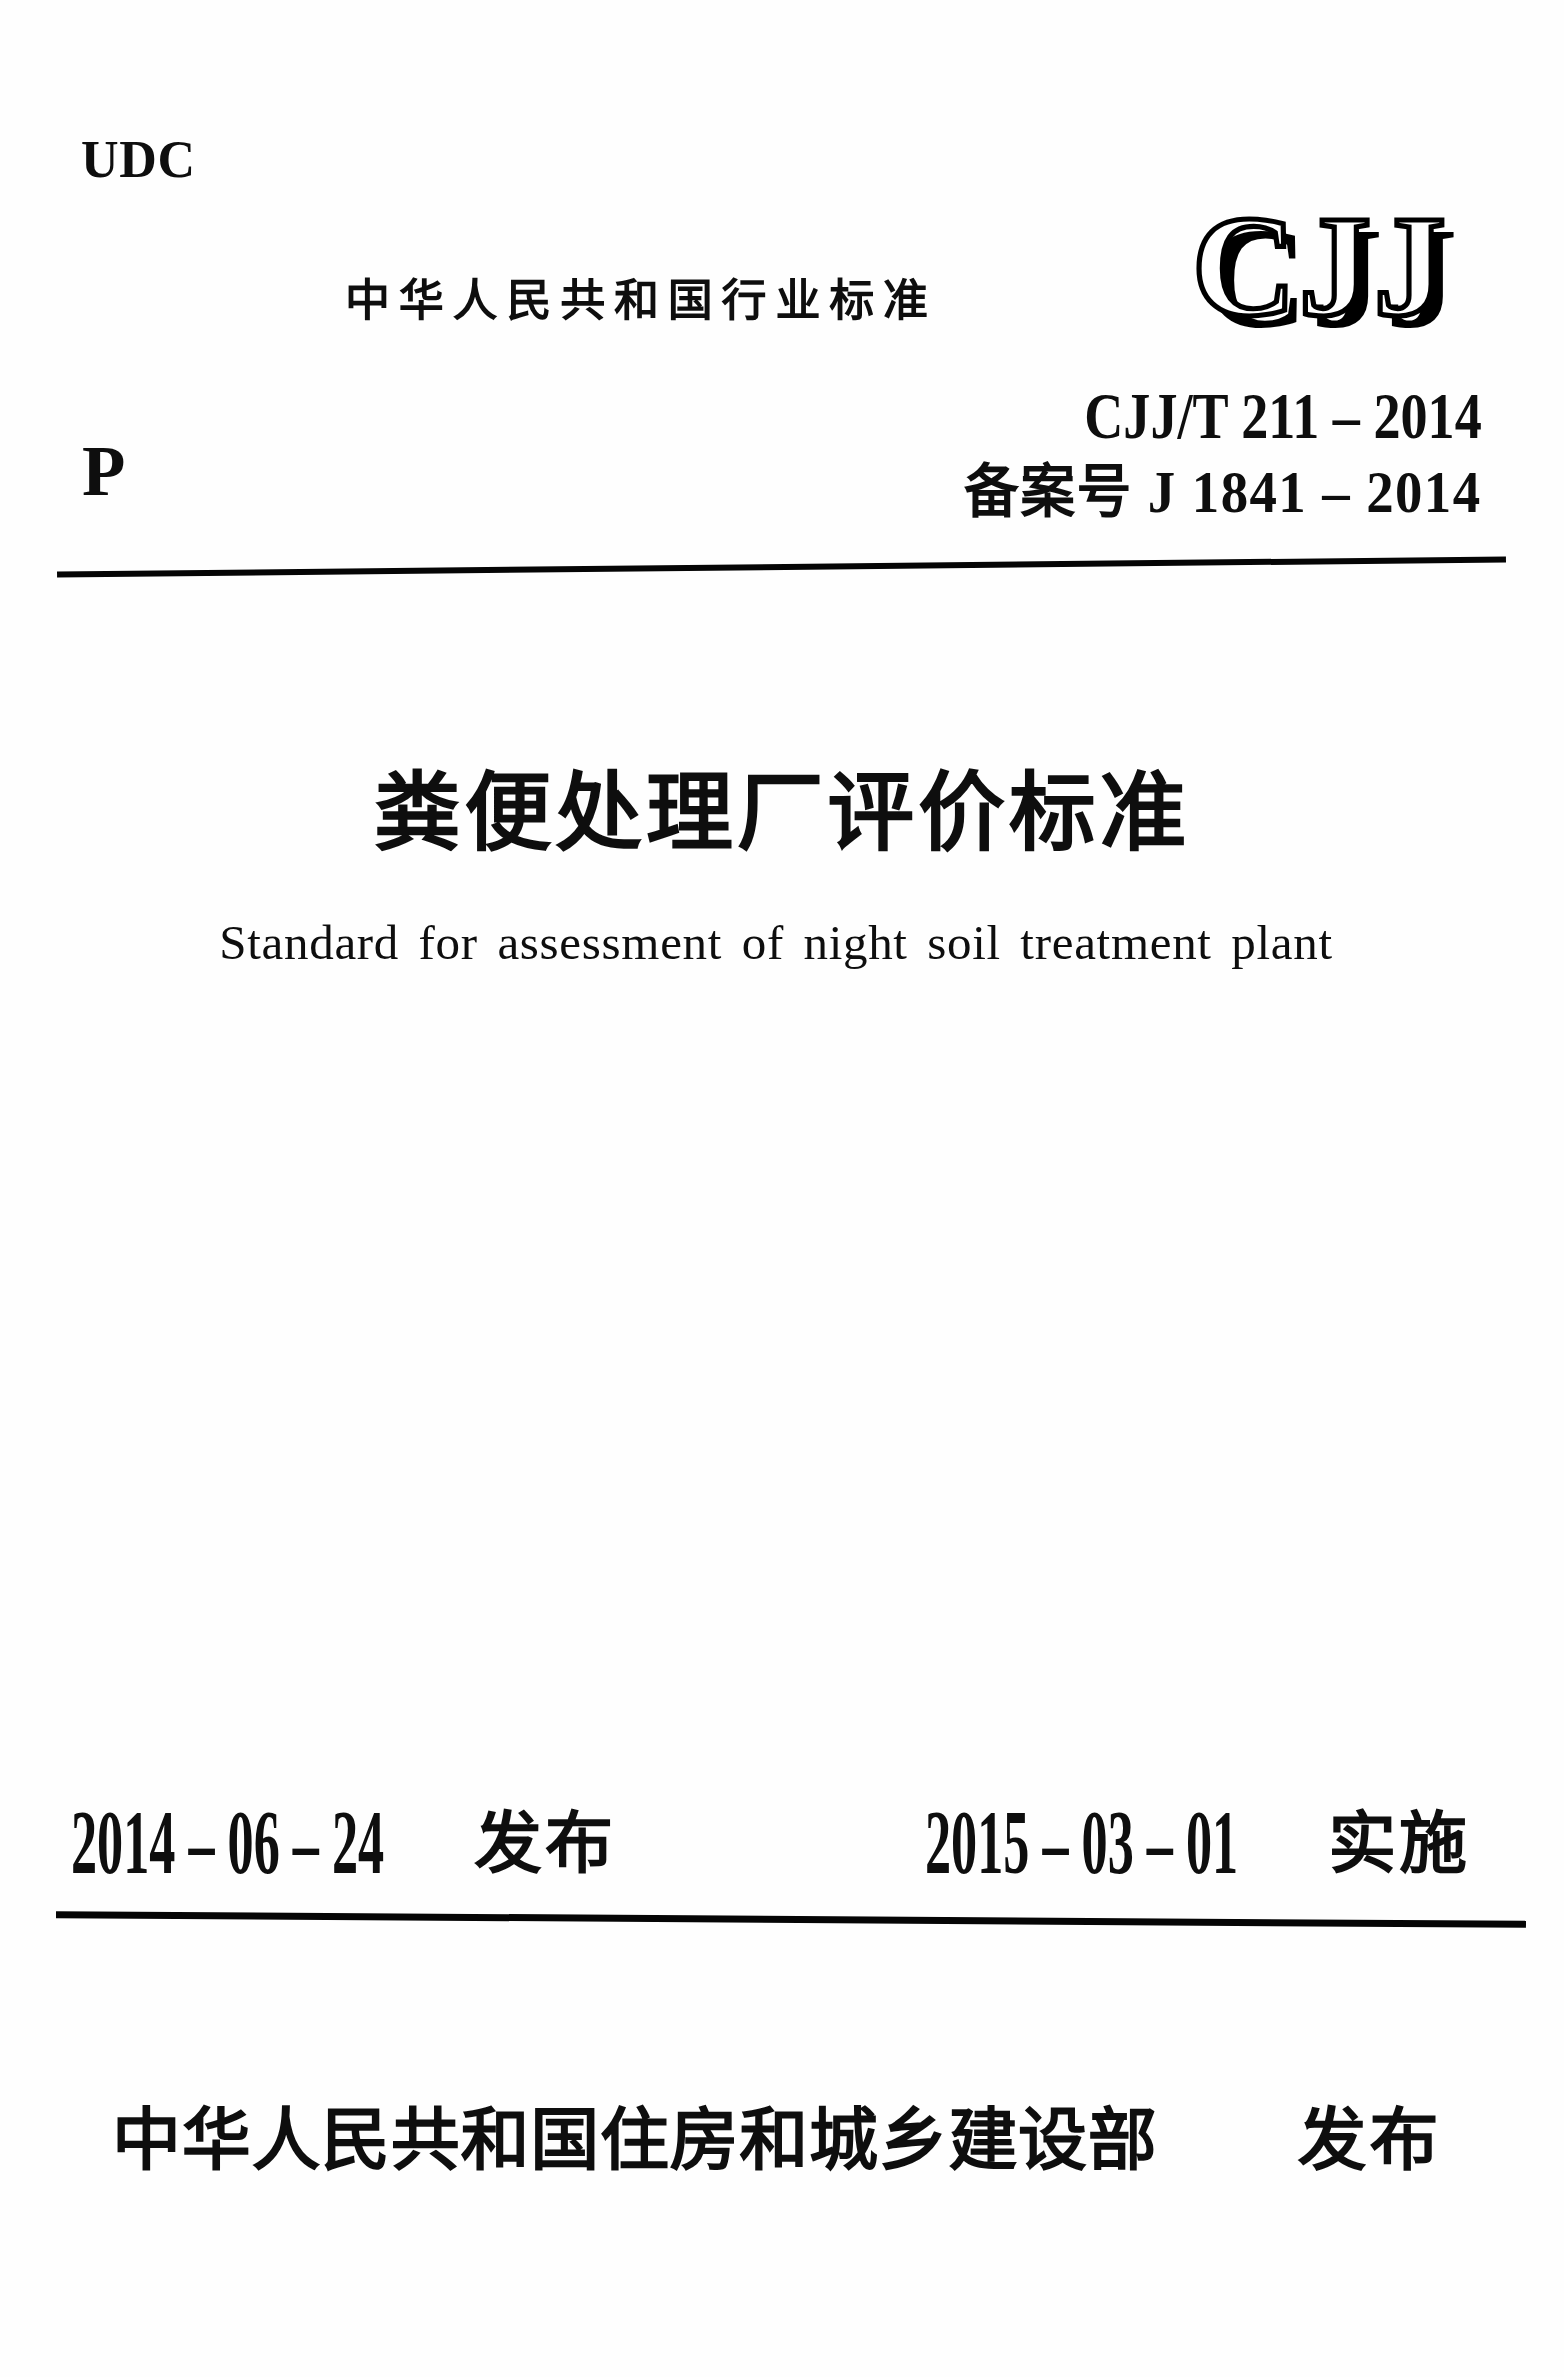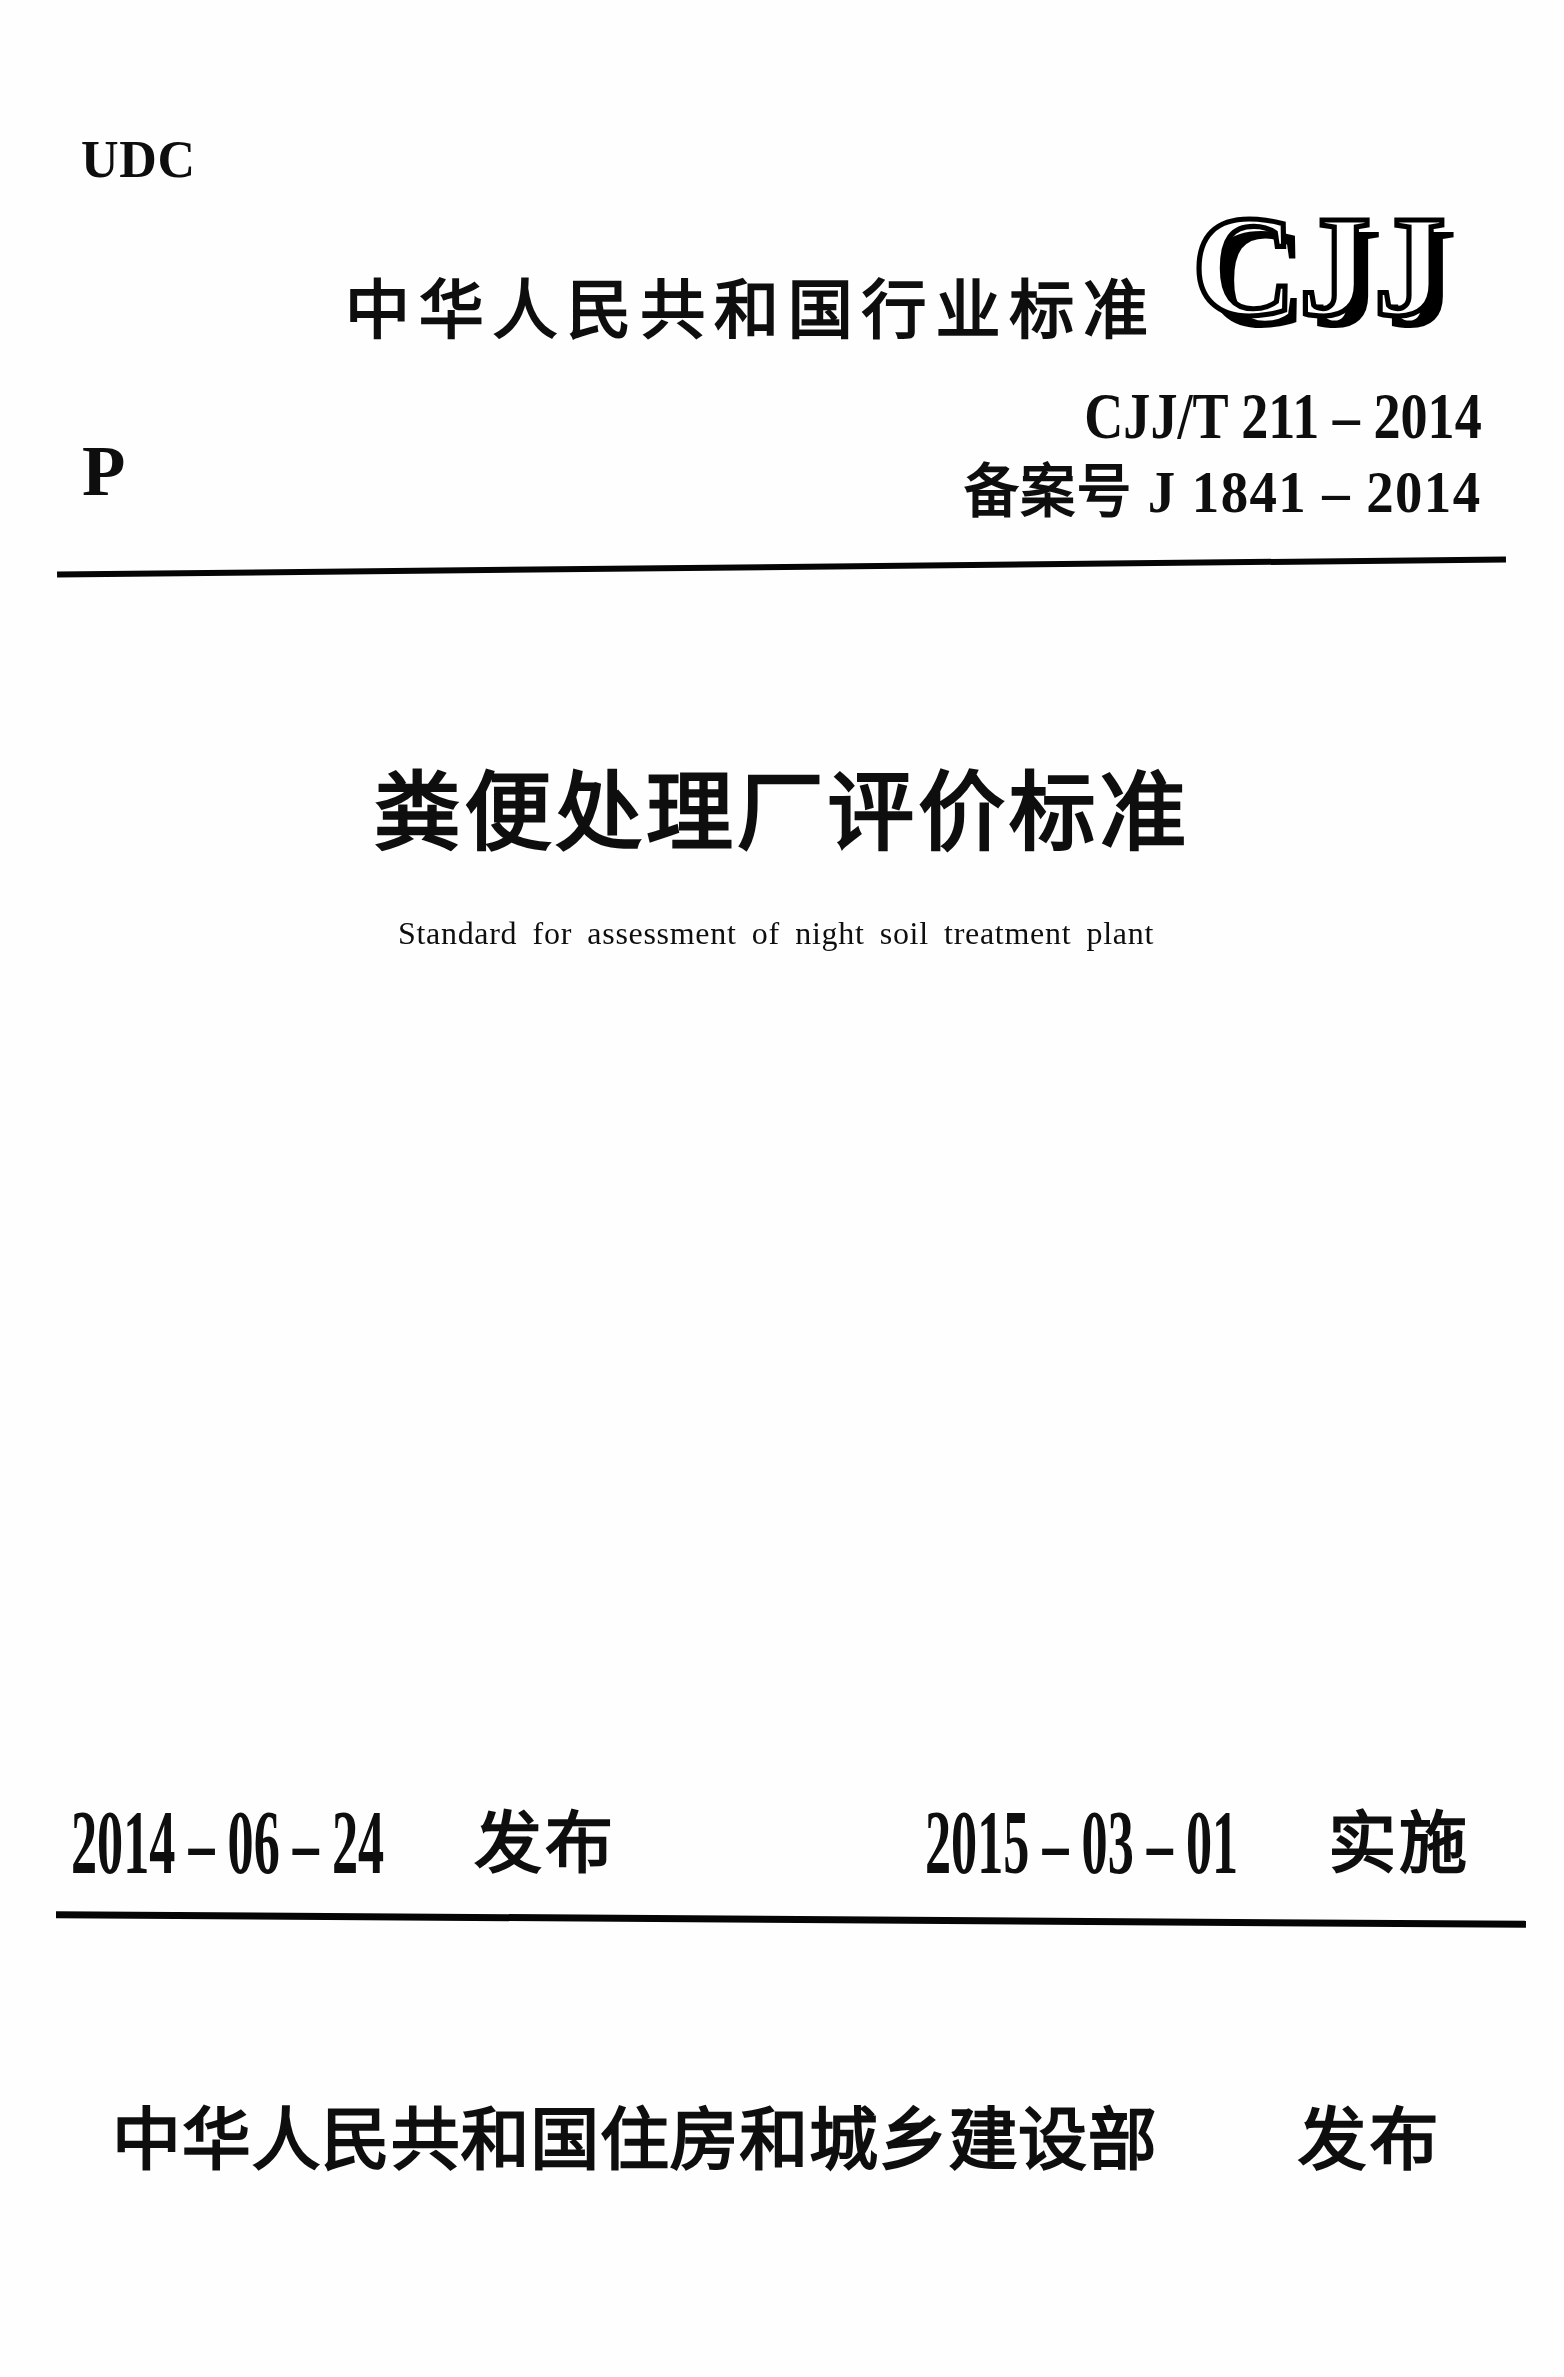--- a/index.html
+++ b/index.html
@@ -21,21 +21,21 @@
   .serif { font-family: "Liberation Serif", "DejaVu Serif", serif; }
   .sans  { font-family: "Liberation Sans", "DejaVu Sans", sans-serif; }
 
   
   #udc {
     left: 81px; top: 130px;
     font-size: 52px; font-weight: bold; letter-spacing: 0.7px;
   }
   #header-cn {
     left: 345px; top: 278px;
-    font-size: 65px; font-weight: bold; letter-spacing: 8.8px;
+    font-size: 45px; font-weight: bold; letter-spacing: 8.8px;
     white-space: nowrap; line-height: 1;
   }
   #p-label {
     left: 82px; top: 436px;
     font-size: 71px; font-weight: bold; line-height: 1;
   }
 
   
   #logo { left: 1192px; top: 186px; width: 309px; height: 162px; margin-top: 9px; }
   .logo-text {
@@ -69,21 +69,21 @@
   
   #title-zh {
     left: 0; right: 0; top: 770px;
     text-align: center;
     font-size: 87px; font-weight: bold; letter-spacing: 3.7px;
     line-height: 1; white-space: nowrap;
   }
   #title-en {
     left: 0; right: 12px; top: 916px;
     text-align: center;
-    font-size: 32px; font-weight: normal;
+    font-size: 49px; font-weight: normal;
     word-spacing: 6.6px; letter-spacing: 0.7px;
     line-height: 1.1; white-space: nowrap;
   }
 
   
   #dates-row {
     left: 71px; right: 94px; top: 1806px;
     display: flex; justify-content: space-between; align-items: flex-end;
   }
   .date-group { display: flex; align-items: center; }

